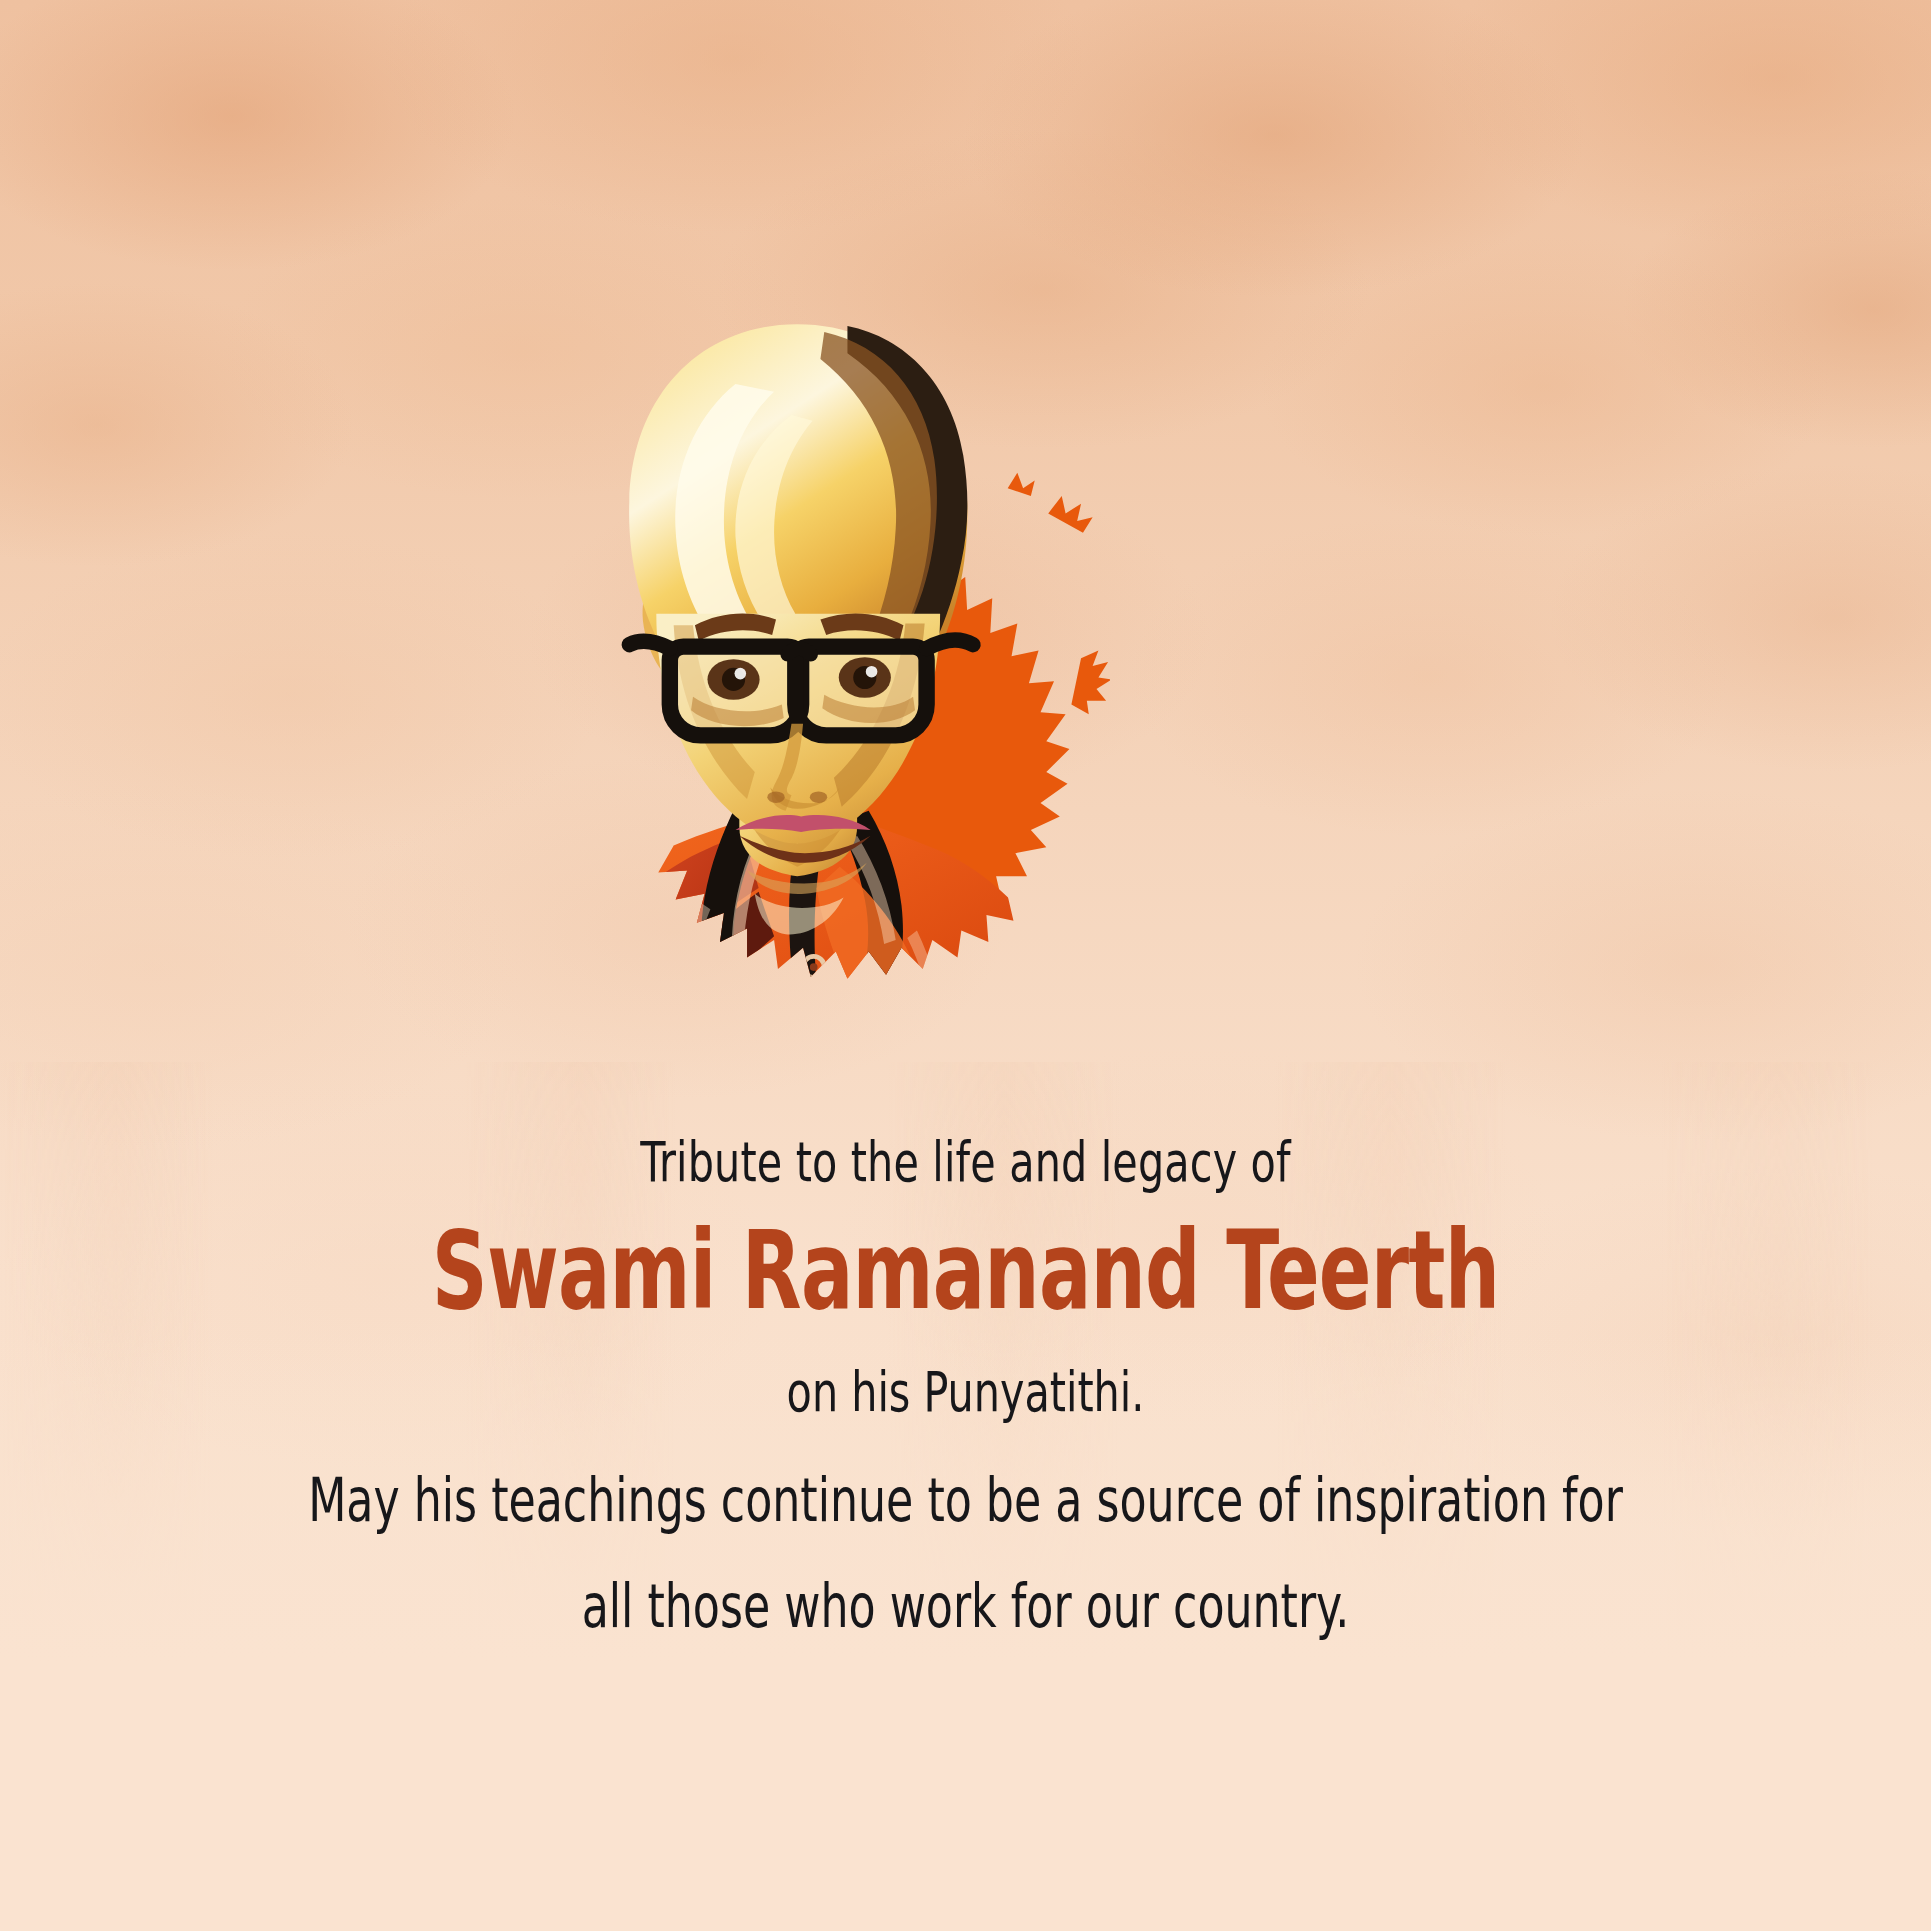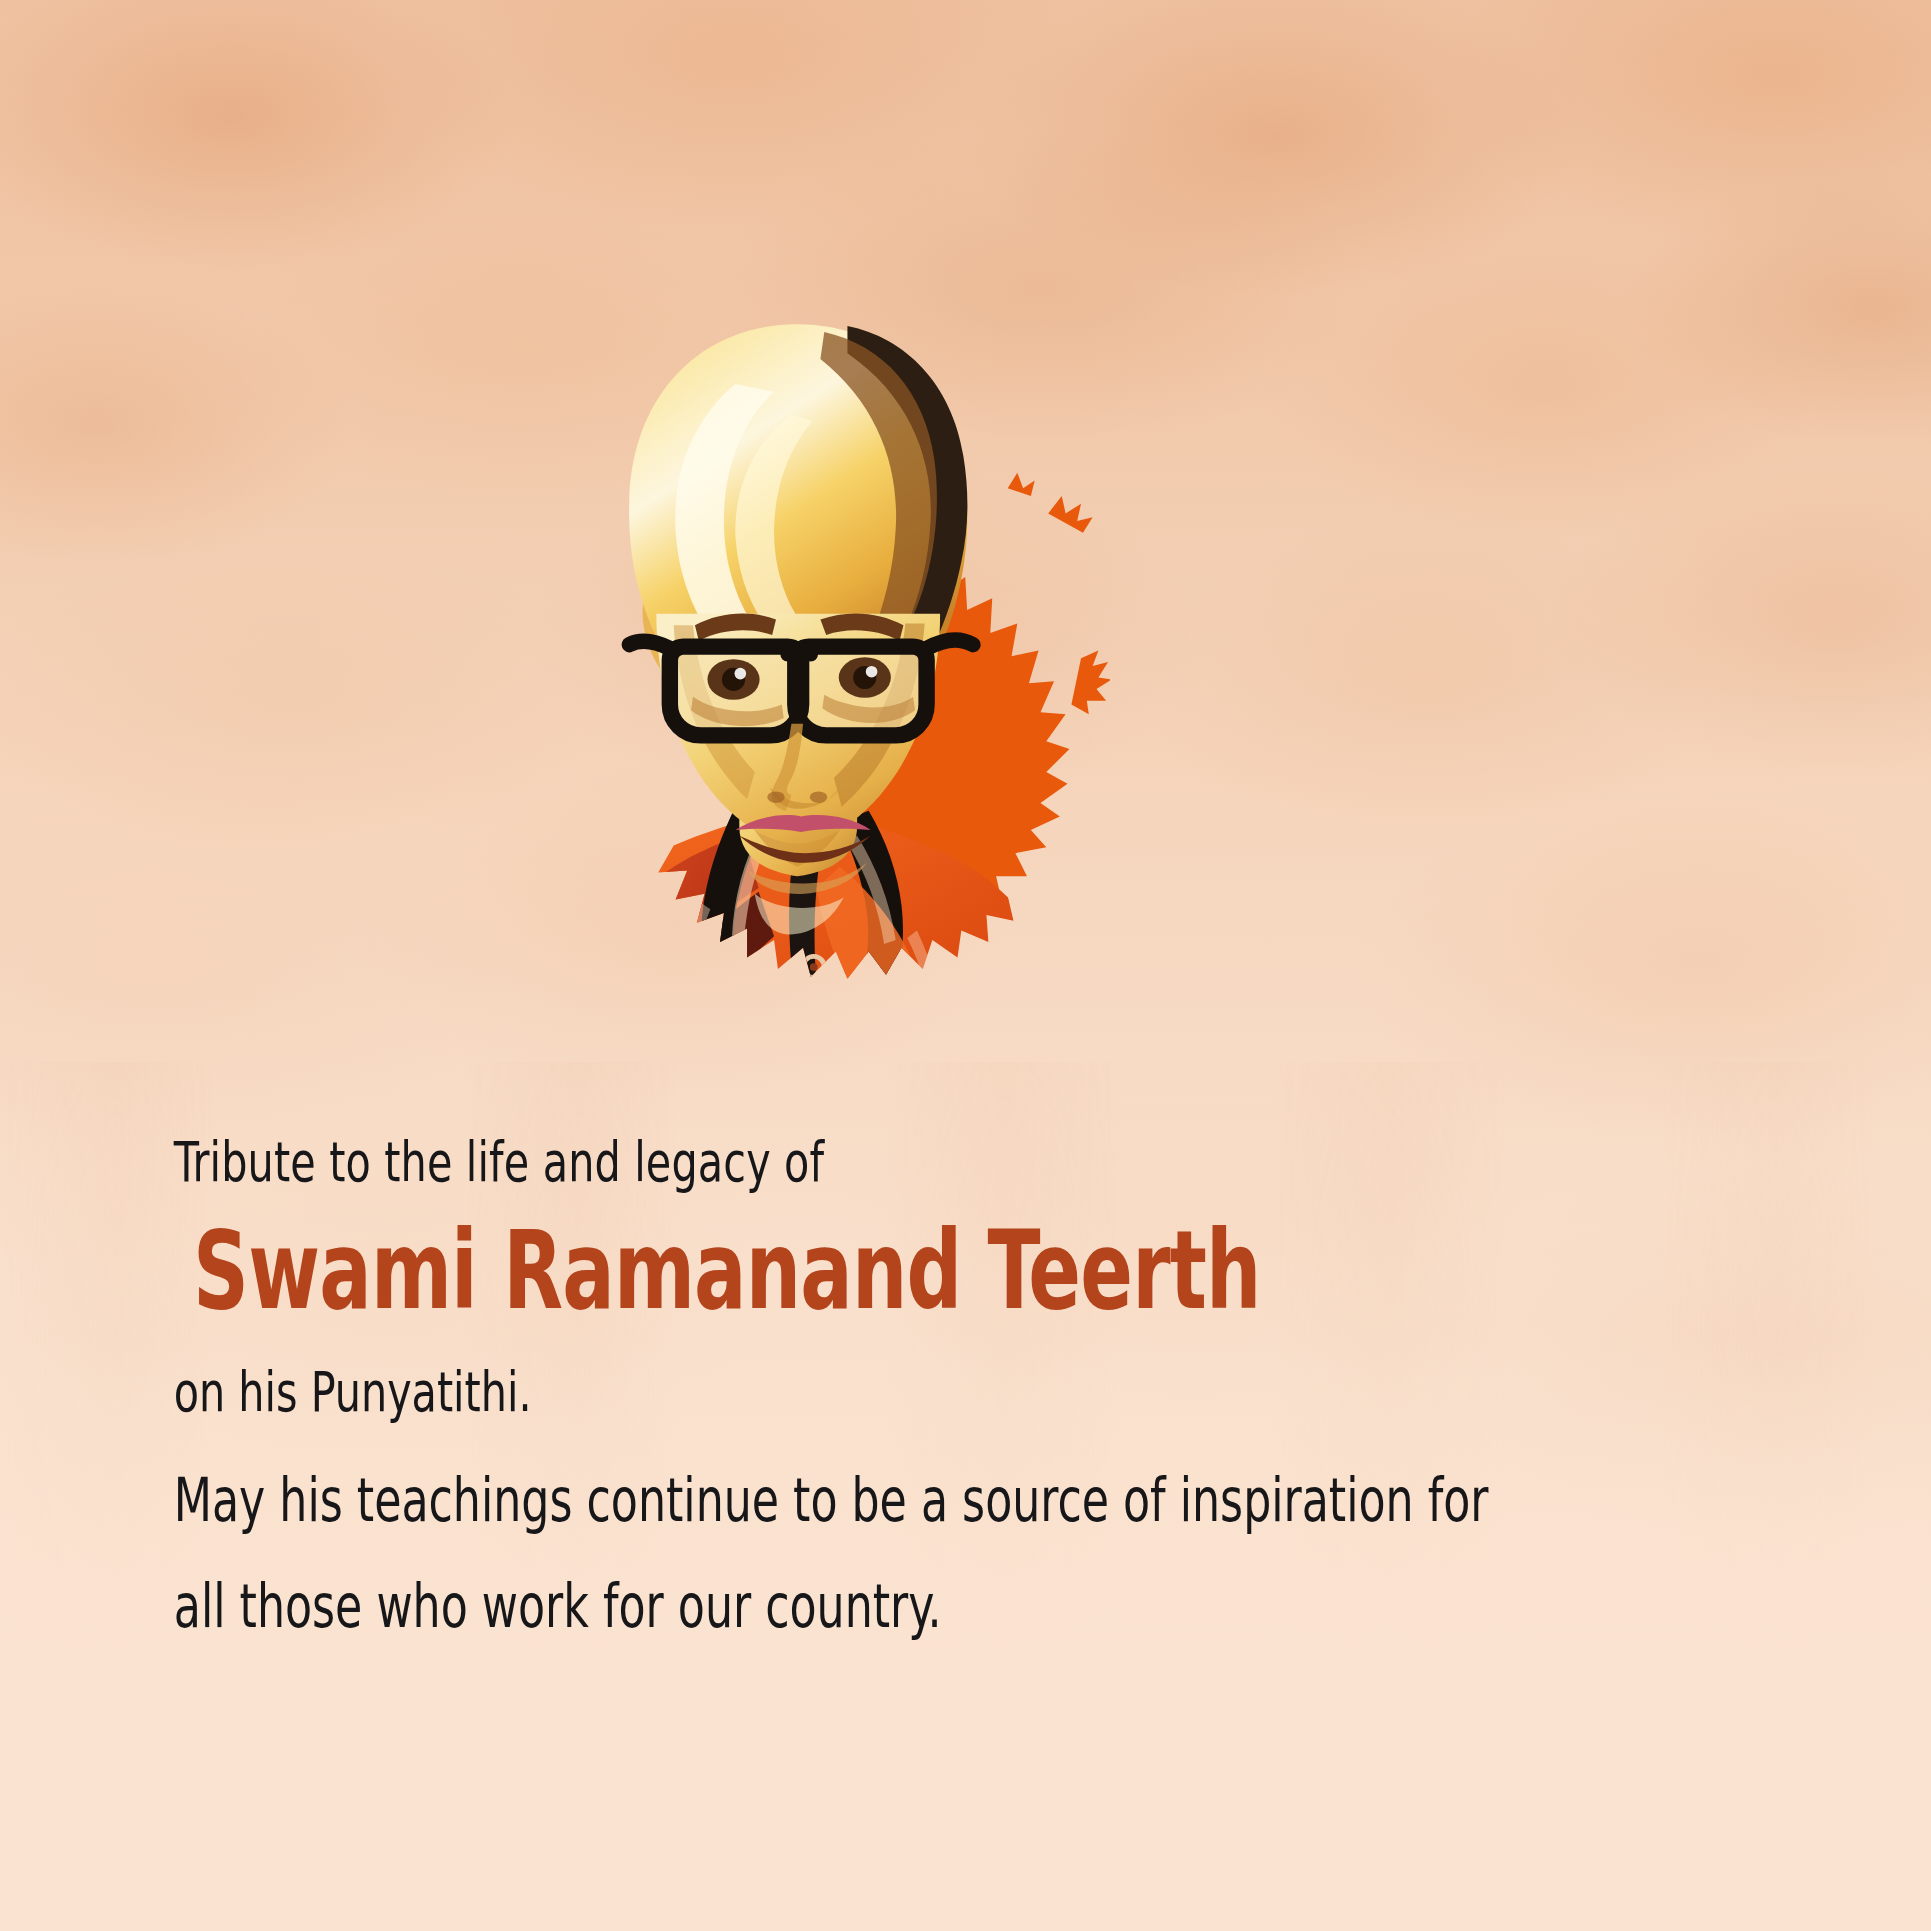--- a/index.html
+++ b/index.html
@@ -61,21 +61,21 @@
   }
 
   
   .portrait-wrap{
     position:absolute;left:415px;top:270px;width:695px;height:869px;
   }
   .portrait-svg{display:block;width:100%;height:100%;}
 
   
   .text-block{
-    position:absolute;left:0;right:0;top:1134px;
+    position:absolute;left:0;right:0;top:1134px;text-align:center;
   }
   .line-tribute{
     font-family:"Liberation Sans Narrow","DejaVu Sans Condensed","Liberation Sans", sans-serif;
     font-stretch:condensed;
     font-size:56px;line-height:1.0;letter-spacing:0.2px;
     color:#17171A;
     transform:scaleX(.82);
   }
   .line-name{
     font-family:"Liberation Sans Narrow","DejaVu Sans Condensed","Liberation Sans", sans-serif;

